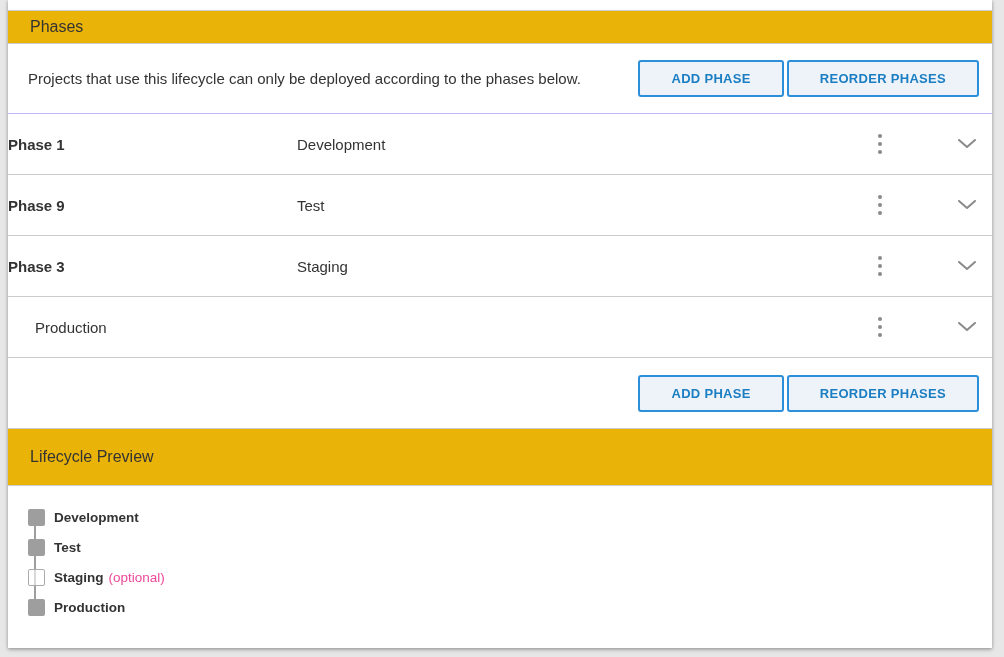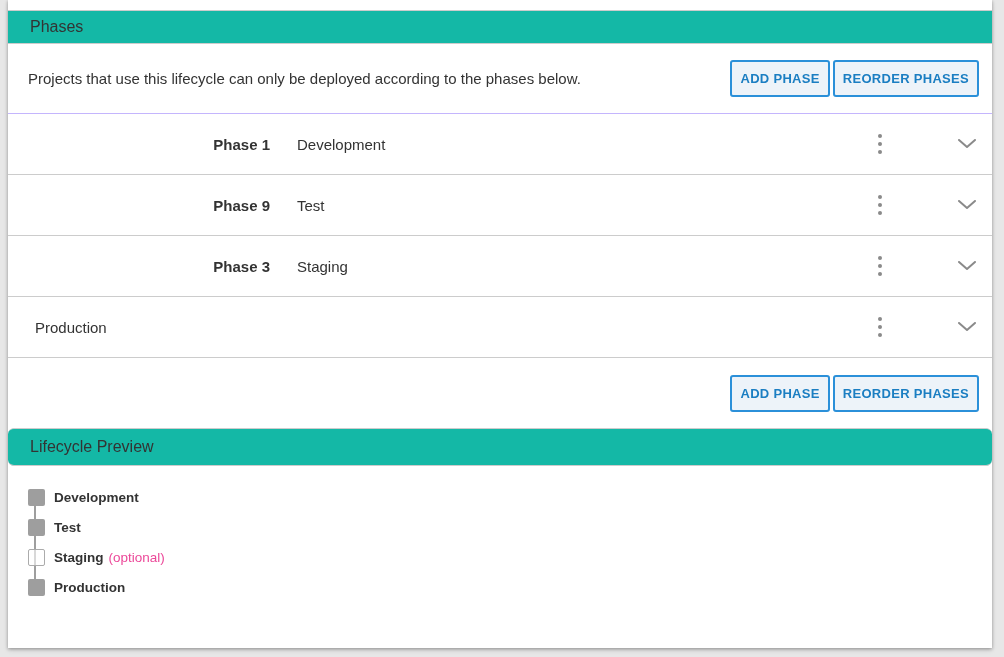--- a/index.html
+++ b/index.html
@@ -12,60 +12,60 @@
   .card {
     position: absolute;
     left: 8px; top: 0;
     width: 984px; height: 648px;
     background: #ffffff;
     box-shadow: 0 1px 3px rgba(0,0,0,0.28), 0 2px 5px rgba(0,0,0,0.14);
   }
   .card-top-spacer { height: 10px; }
   .section-header {
     display: flex; align-items: center;
-    background: #14b8a6;
+    background: #eab308;
     border-top: 1px solid #cccccc;
     border-bottom: 1px solid #cccccc;
     padding-left: 22px;
     color: #333333;
     font-size: 16px;
   }
   .section-header.phases { height: 34px; }
-  .section-header.preview-hd { height: 38px; border-radius: 6px; }
+  .section-header.preview-hd { height: 58px; }
   .info-row {
     height: 70px;
     display: flex; align-items: center;
     border-bottom: 1px solid #c4b5fd;
     padding: 0 13px 0 20px;
   }
   .info-text { font-size: 15px; color: #333333; flex: 1; }
   .btn-group { display: flex; gap: 3px; }
   .btn-outline {
     height: 37px;
-    padding: 0 8px;
+    padding: 0 31px;
     background: #edf3f9;
     border: 2px solid #2b90d9;
     border-radius: 3px;
     color: #1b7ec2;
     font-family: "Liberation Sans", sans-serif;
     font-size: 13px;
     font-weight: 700;
     letter-spacing: 0.3px;
     cursor: pointer;
     white-space: nowrap;
   }
   .phase-row {
     height: 61px;
     display: flex; align-items: center;
     border-bottom: 1px solid #cccccc;
     padding-right: 13px;
   }
   .phase-label {
     width: 262px;
-    text-align: right;
+    text-align: left;
     font-size: 15px;
     font-weight: 700;
     color: #333333;
   }
   .phase-name {
     margin-left: 27px;
     font-size: 15px;
     color: #333333;
   }
   .flex-spacer { flex: 1; }

